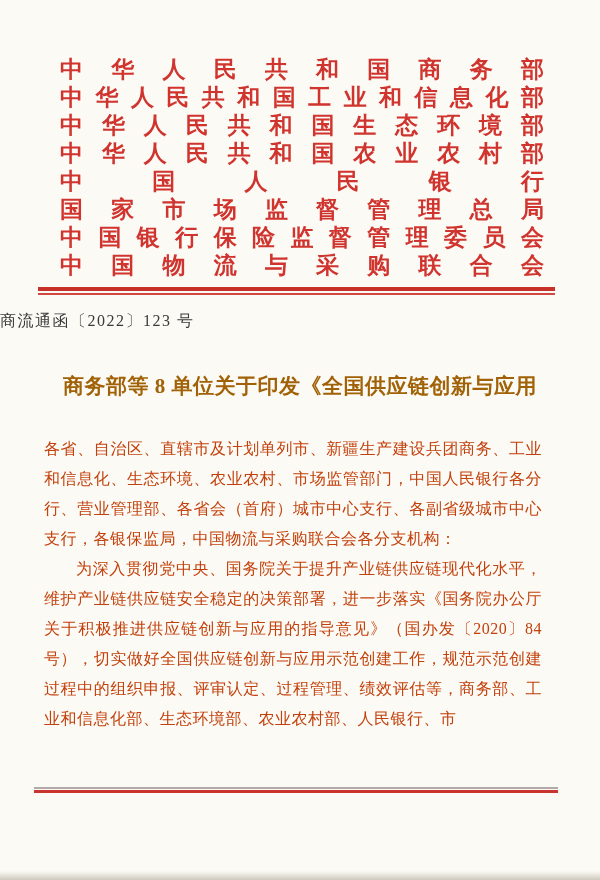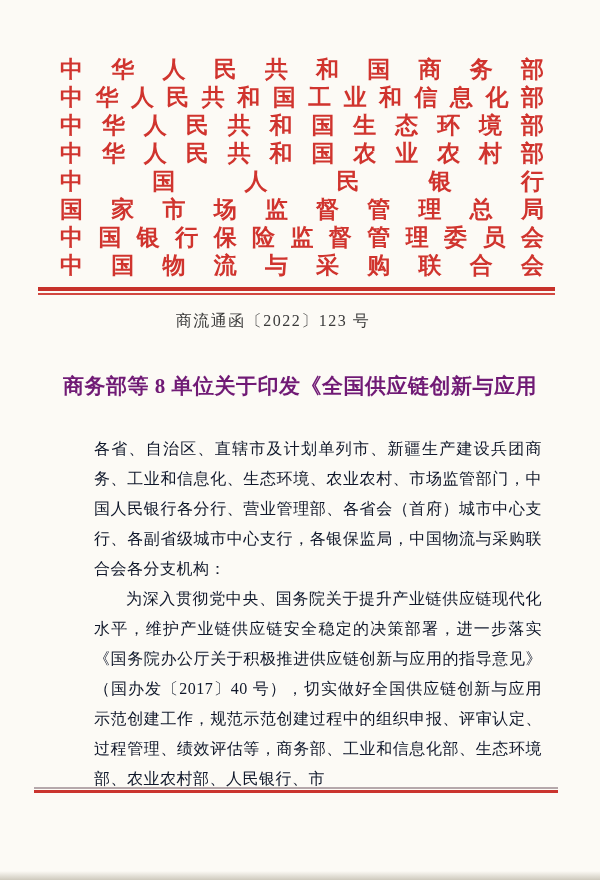--- a/index.html
+++ b/index.html
@@ -28,44 +28,44 @@
 
   
   .head-rule { margin: 7px 45px 0 38px; }
   .head-rule .rule-thick { height: 4px; background: #c7312a; }
   .head-rule .rule-thin  { height: 2px; background: #d24840; margin-top: 2px; }
 
   
   .doc-number {
     margin-top: 16px;
     padding-right: 54px;
-    text-align: center;
+    text-align: left;
     font-size: 16px;
     letter-spacing: 1.5px;
     color: #3a3a3a;
   }
 
   
   .title {
     margin: 34px 40px 0 40px;
     text-align: center;
     font-size: 21px;
     font-weight: 700;
-    color: #701a75;
+    color: #a16207;
     line-height: 40px;
     letter-spacing: 0.5px;
   }
   .title-line { display: block; }
 
   
   .body-text {
-    margin: 28px 58px 0 94px;
+    margin: 28px 58px 0 44px;
     font-size: 16px;
     line-height: 30px;
-    color: #0f172a;
+    color: #c2410c;
     text-align: justify;
     letter-spacing: 0.5px;
   }
   .para { margin: 0; }
   .para.indent { text-indent: 2em; }
 
   
   .bottom-rule { position: absolute; left: 34px; right: 42px; top: 787px; }
   .bottom-rule .edge-gray { height: 1.5px; background: #b5a8ab; }
   .bottom-rule .edge-red  { height: 3px; background: #ca342e; margin-top: 1px; }
@@ -193,21 +193,21 @@
   </div>
 
   <div class="doc-number">商流通函〔2022〕123 号</div>
 
   <h1 class="title">
     <span class="title-line">商务部等 8 单位关于印发《全国供应链创新与应用</span>
   </h1>
 
   <main class="body-text">
     <p class="para">各省、自治区、直辖市及计划单列市、新疆生产建设兵团商务、工业和信息化、生态环境、农业农村、市场监管部门，中国人民银行各分行、营业管理部、各省会（首府）城市中心支行、各副省级城市中心支行，各银保监局，中国物流与采购联合会各分支机构：</p>
-    <p class="para indent">为深入贯彻党中央、国务院关于提升产业链供应链现代化水平，维护产业链供应链安全稳定的决策部署，进一步落实《国务院办公厅关于积极推进供应链创新与应用的指导意见》（国办发〔2017〕40 号），切实做好全国供应链创新与应用示范创建工作，规范示范创建过程中的组织申报、评审认定、过程管理、绩效评估等，商务部、工业和信息化部、生态环境部、农业农村部、人民银行、市</p>
+    <p class="para indent">为深入贯彻党中央、国务院关于提升产业链供应链现代化水平，维护产业链供应链安全稳定的决策部署，进一步落实《国务院办公厅关于积极推进供应链创新与应用的指导意见》（国办发〔2020〕84 号），切实做好全国供应链创新与应用示范创建工作，规范示范创建过程中的组织申报、评审认定、过程管理、绩效评估等，商务部、工业和信息化部、生态环境部、农业农村部、人民银行、市</p>
   </main>
 
   <div class="bottom-rule">
     <div class="edge-gray"></div>
     <div class="edge-red"></div>
   </div>
 
   <div class="page-bottom-shadow"></div>
 </div>
 

